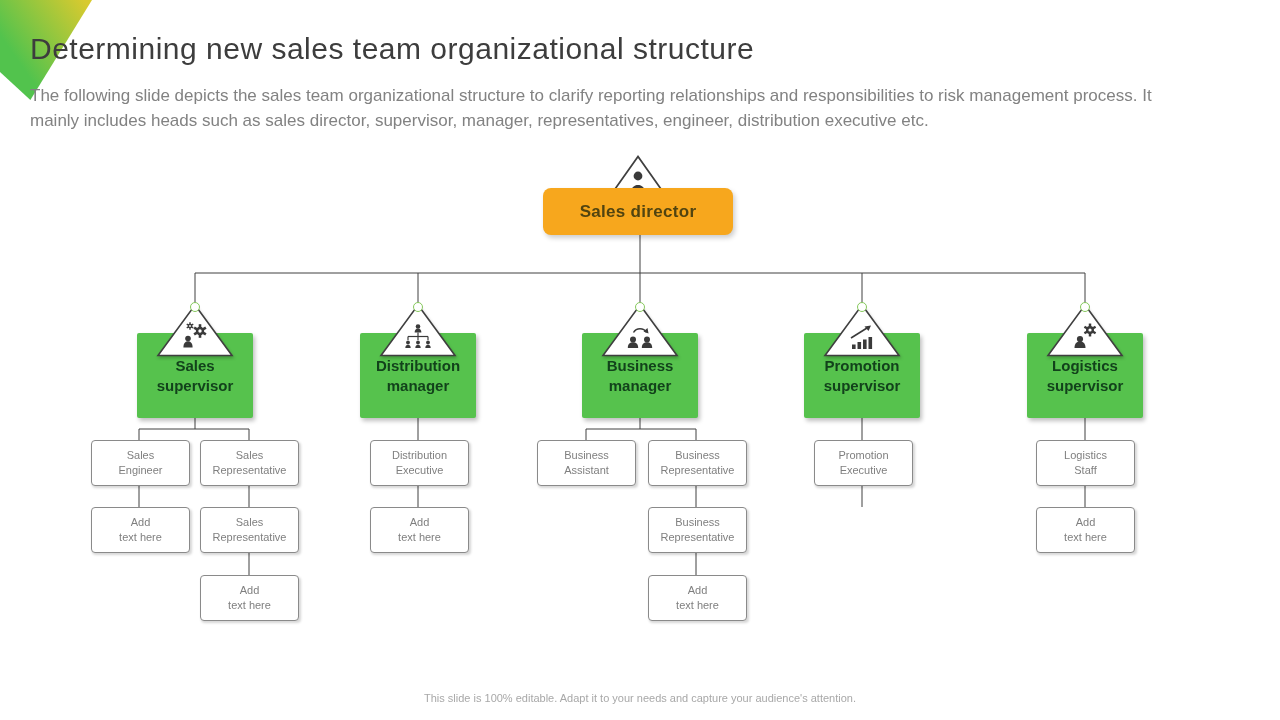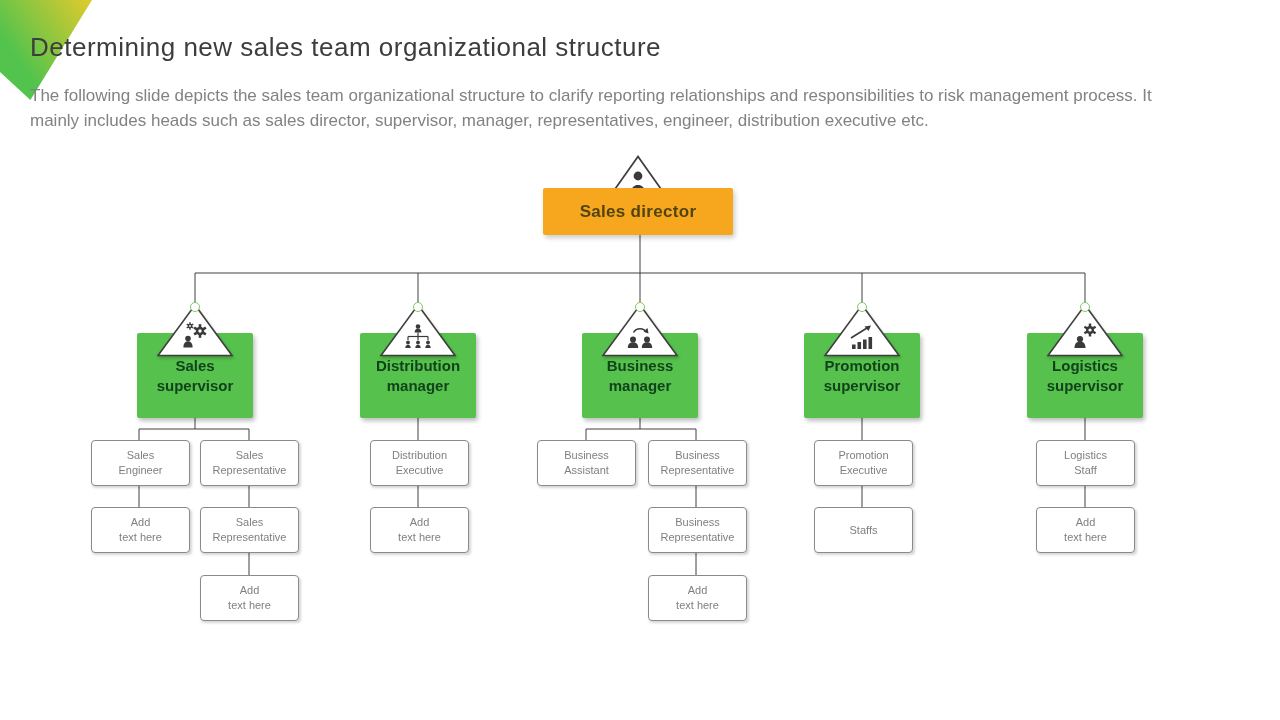--- a/index.html
+++ b/index.html
@@ -5,31 +5,31 @@
   html,body{margin:0;padding:0;background:#e8e8e8;}
   .slide{position:relative;width:1280px;height:720px;background:#ffffff;overflow:hidden;
          font-family:"Liberation Sans",sans-serif;}
   
   .corner-triangle{position:absolute;left:0;top:0;width:92px;height:100px;z-index:0;
     background:linear-gradient(235deg,#d8ca2f 5%,#52c34d 72%);
     -webkit-clip-path:polygon(0 0,100% 0,33% 100%,0 72%);
     clip-path:polygon(0 0,100% 0,33% 100%,0 72%);}
   
   .title{position:absolute;left:30px;top:32px;margin:0;z-index:2;
-    font-size:26px;font-weight:400;letter-spacing:.5px;color:#3d3d3d;}
+    font-size:30px;font-weight:400;letter-spacing:.5px;color:#3d3d3d;}
   .subtitle{position:absolute;left:30px;top:84px;width:1165px;margin:0;z-index:2;
     font-size:17px;line-height:1.45;color:#828282;}
   .footer{position:absolute;left:0;top:692px;width:100%;text-align:center;
     font-size:11px;color:#a8a8a8;}
   
   .connectors{position:absolute;left:0;top:0;z-index:1;}
   .connectors line{stroke:#404040;stroke-width:1;}
   
   .root-box{position:absolute;left:543px;top:188px;width:190px;height:47px;z-index:3;
-    background:#f7a71d;border-radius:2px;display:flex;align-items:center;justify-content:center;
+    background:#f7a71d;border-radius:8px;display:flex;align-items:center;justify-content:center;
     font-size:17px;font-weight:bold;color:#514410;letter-spacing:.3px;
     box-shadow:2px 3px 5px rgba(0,0,0,.2);}
   .branch-box{position:absolute;top:333px;width:116px;height:85px;z-index:2;
     background:#56c24d;border-radius:2px;display:flex;align-items:center;justify-content:center;
     text-align:center;font-size:15px;font-weight:bold;color:#12421b;line-height:1.3;
     white-space:pre-line;box-shadow:2px 3px 4px rgba(0,0,0,.25);}
   .child-box{position:absolute;width:97px;height:44px;z-index:2;background:#ffffff;
     border:1px solid #8a8a8a;border-radius:4px;display:flex;align-items:center;justify-content:center;
     text-align:center;font-size:11px;color:#7f7f7f;line-height:1.35;white-space:pre-line;
     box-shadow:1.5px 2px 2.5px rgba(0,0,0,.16);}
@@ -213,21 +213,21 @@
 Assistant</span></div>
   <div class="child-box" style="left:648px;top:440px"><span>Business
 Representative</span></div>
   <div class="child-box" style="left:648px;top:507px"><span>Business
 Representative</span></div>
   <div class="child-box" style="left:648px;top:575px"><span>Add
 text here</span></div>
 
   <div class="child-box" style="left:814px;top:440px"><span>Promotion
 Executive</span></div>
-  <div class="child-box" style="left:814px;top:507px"><span>Staffs</span></div>
 
   <div class="child-box" style="left:1036px;top:440px"><span>Logistics
 Staff</span></div>
   <div class="child-box" style="left:1036px;top:507px"><span>Add
 text here</span></div>
 
+  <div class="footer">This slide is 100% editable. Adapt it to your needs and capture your audience's attention.</div>
 
 </div>
 
 </body></html>

